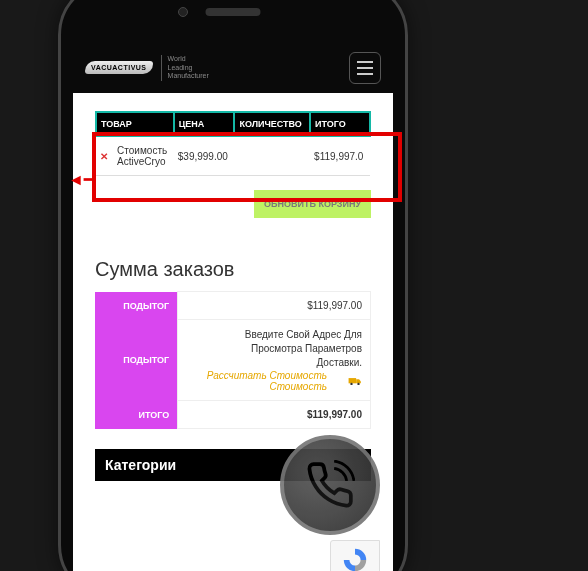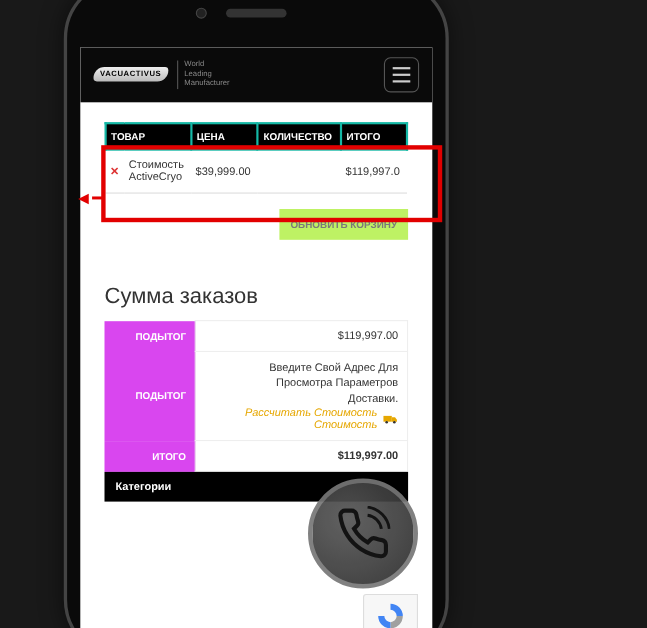--- a/index.html
+++ b/index.html
@@ -181,40 +181,41 @@
   color: #333;
   border: 1px solid #eee;
 }
 .ship-text { font-size: 10px; line-height: 1.4; }
 .ship-link {
   color: #e6a700;
   font-style: italic;
   cursor: pointer;
   display: inline-flex;
   align-items: center;
-  gap: 5px;
+  gap: 21px;
   justify-content: flex-end;
 }
 .checkout-btn {
   width: 100%;
   background: #000;
   color: #fff;
   border: none;
   padding: 12px;
   font-size: 11px;
   font-weight: bold;
   margin-top: 12px;
   cursor: pointer;
 }
 .categories-bar {
   background: #000;
   color: #fff;
   padding: 8px 10px;
-  font-size: 10px;
-  font-weight: bold;
+  font-size: 14px;
+  font-weight: bold;
+  margin-top: 20px;
 }
 .phone-overlay {
   position: absolute;
   left: 280px;
   top: 435px;
   width: 100px;
   height: 100px;
   border-radius: 50%;
   background: radial-gradient(circle at 35% 35%, #555, #2b2b2b);
   border: 4px solid #777;

